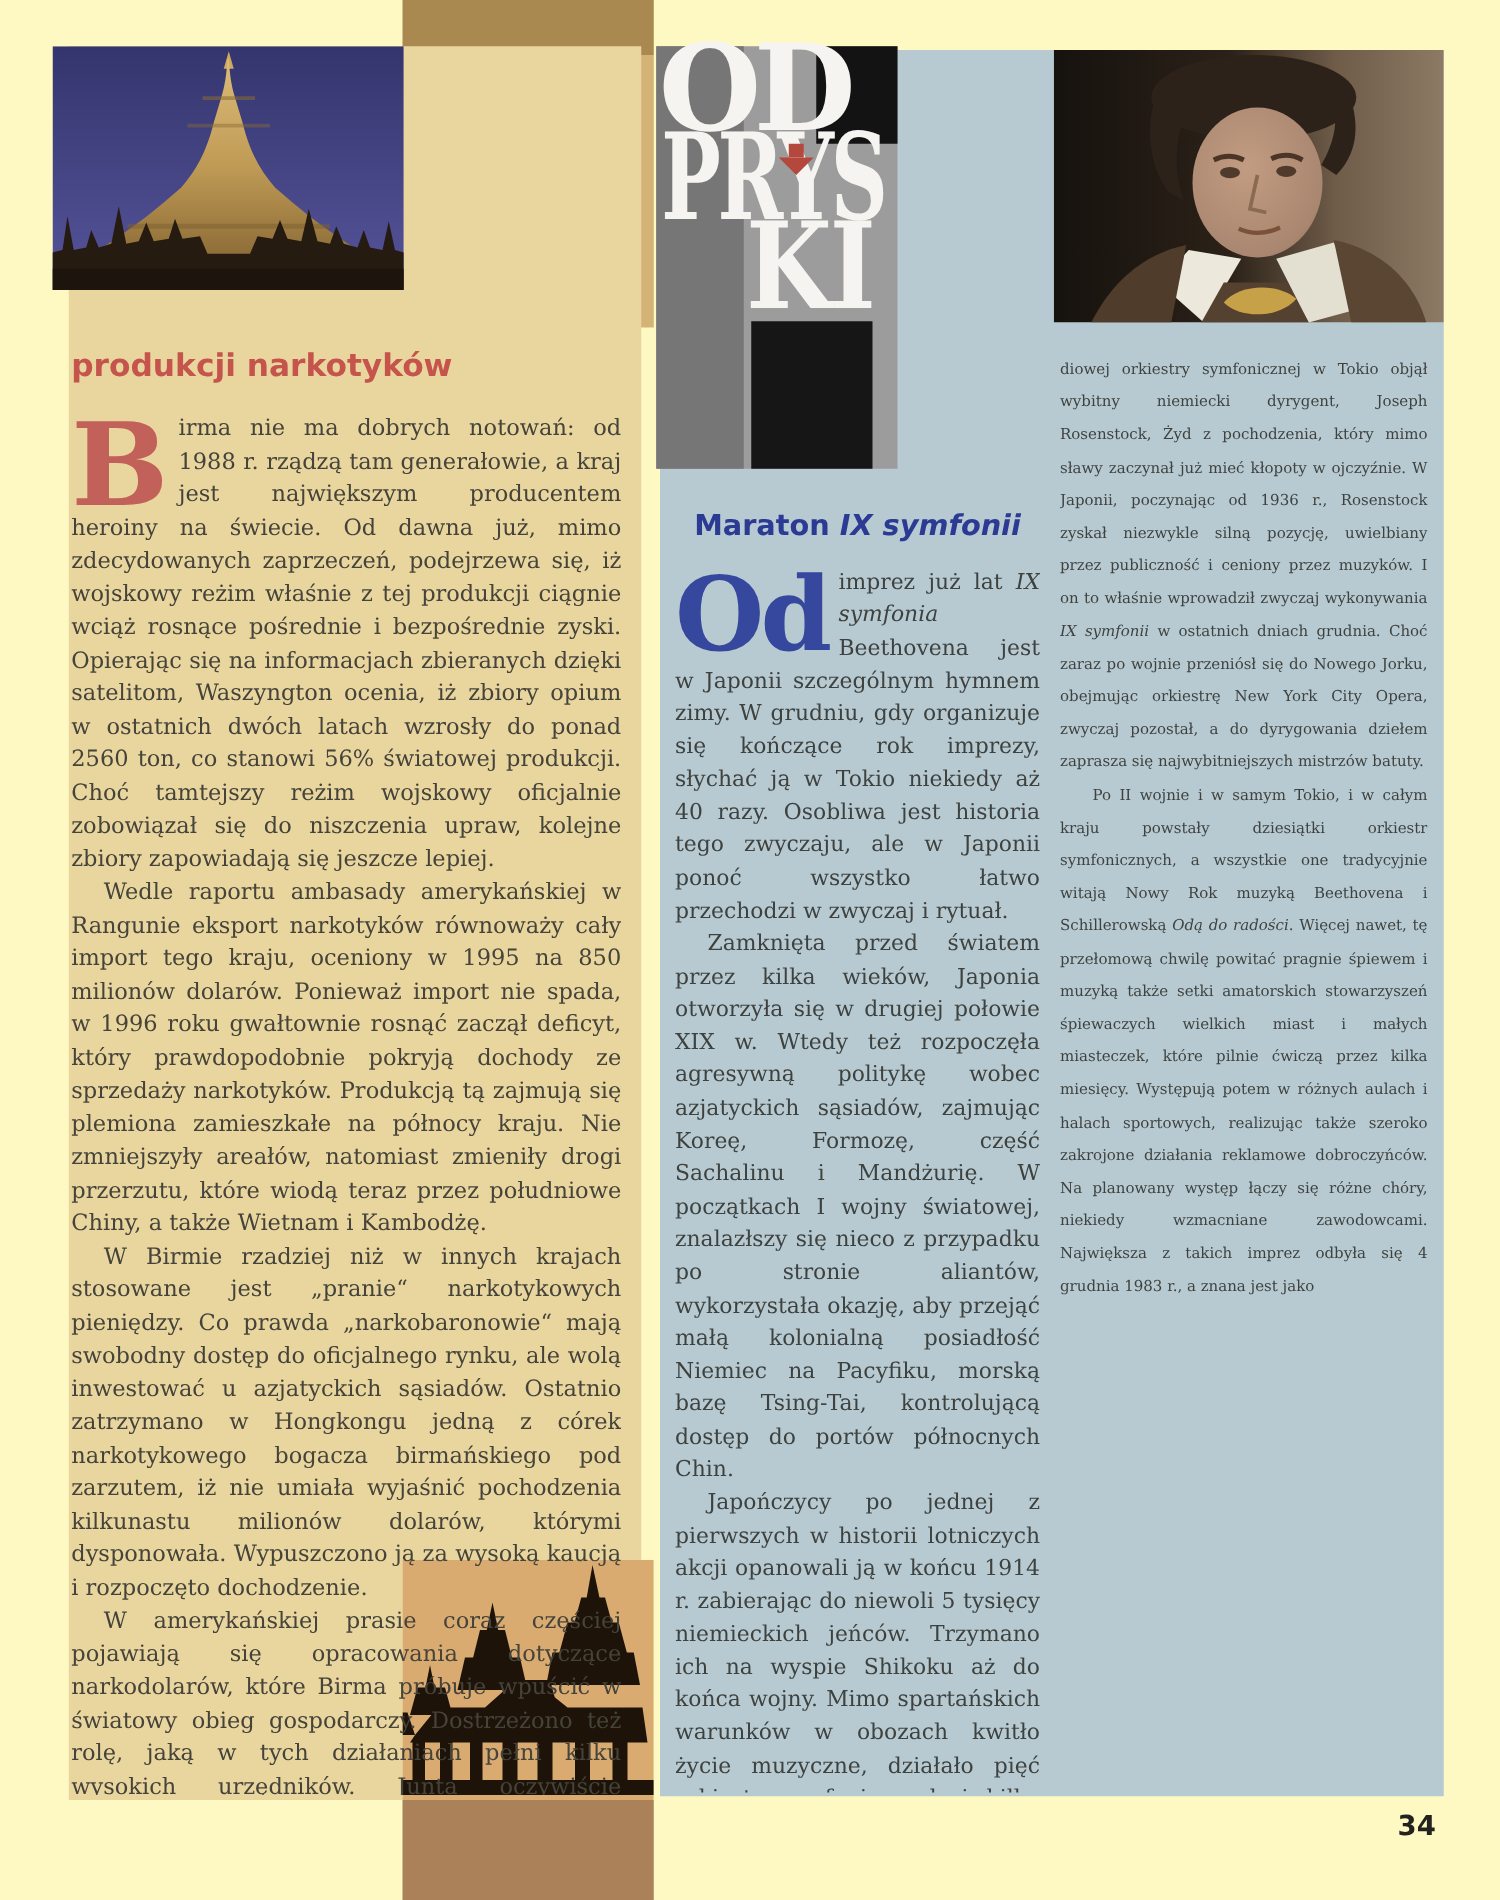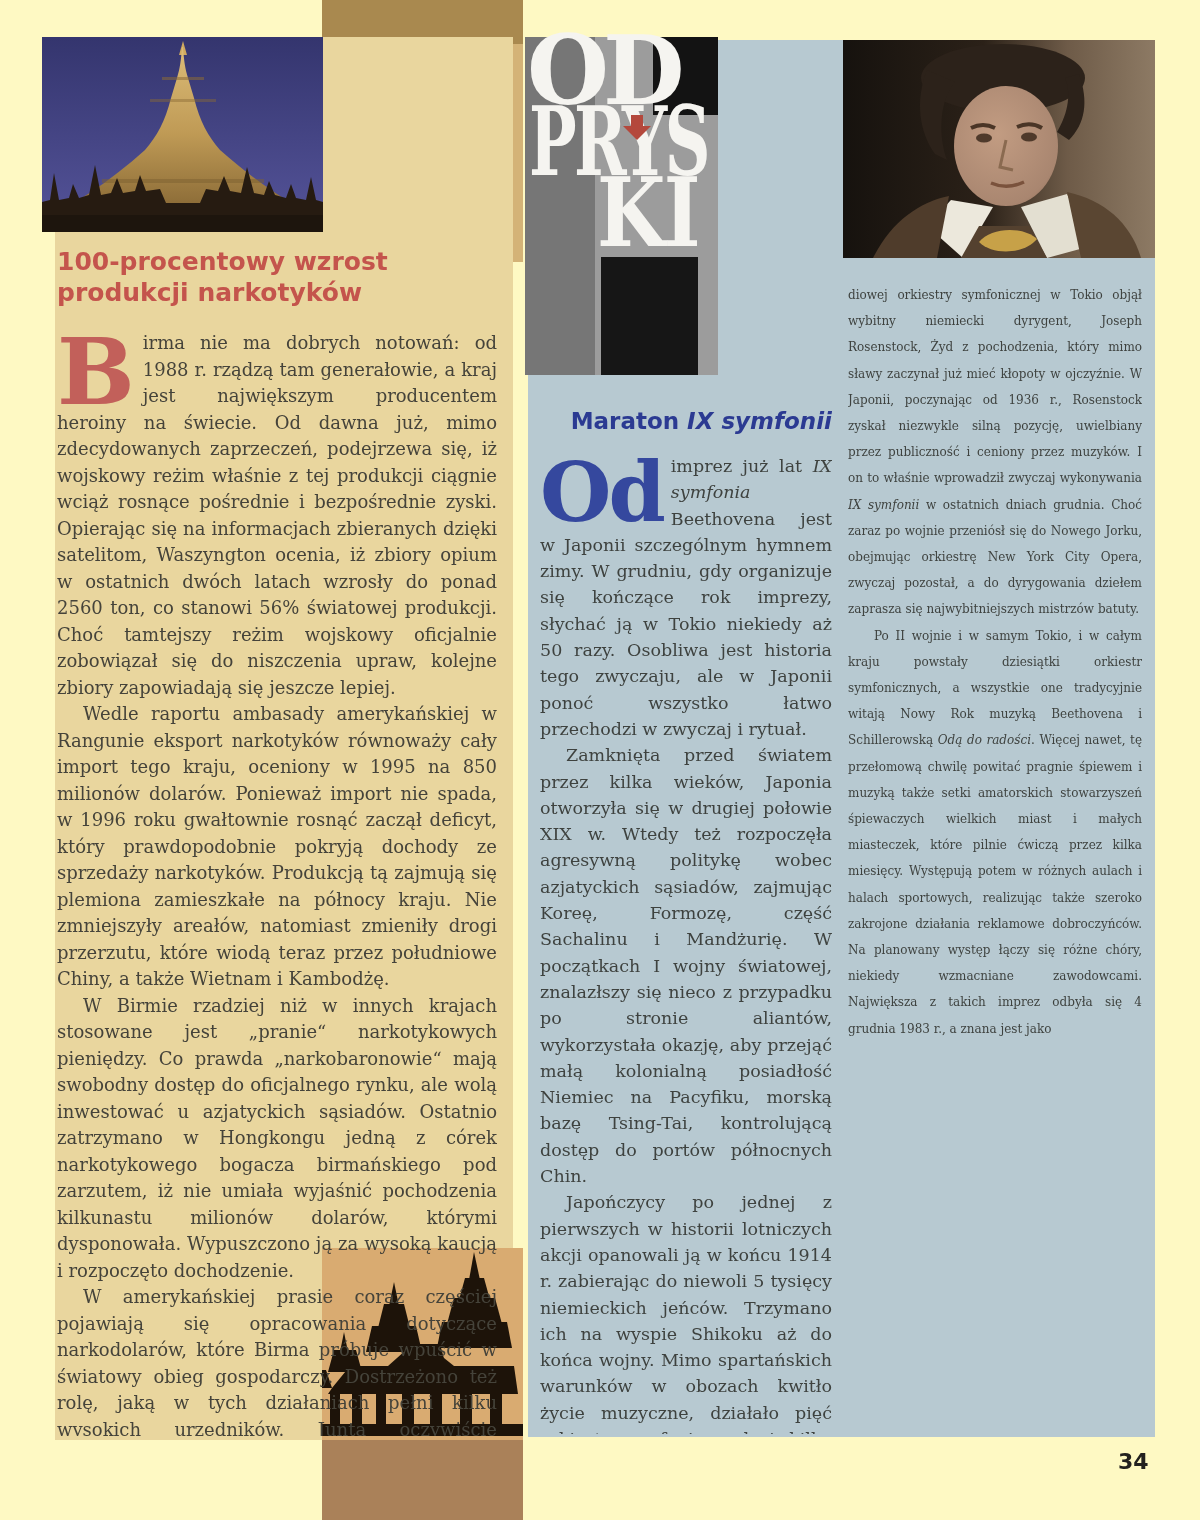--- a/index.html
+++ b/index.html
@@ -41,21 +41,21 @@
   .col{position:absolute;text-align:justify;color:#45433a;}
   .left-col{left:57px;top:246px;width:440px;height:1190px;font-size:18px;line-height:26.5px;overflow:hidden;}
   .mid-col{left:540px;top:408px;width:292px;height:1026px;font-size:17.5px;line-height:26.3px;overflow:hidden;color:#3e423f;}
   .right-col{left:848px;top:282px;width:294px;height:1152px;font-size:12px;line-height:26.2px;overflow:hidden;color:#3e423f;}
   .col p{margin:0;}
   .col p + p{text-indent:26px;}
 
   h2.red-head{margin:0 0 22px 0;font-family:"DejaVu Sans",sans-serif;font-weight:bold;
               font-size:25px;line-height:31px;color:#c4544c;text-align:left;}
   h3.blue-head{margin:0 0 18px 0;font-family:"DejaVu Sans",sans-serif;font-weight:bold;
-               font-size:23px;line-height:27px;color:#2b3a92;text-align:right;}
+               font-size:23px;line-height:27px;color:#2b3a92;text-align:center;}
   h3.blue-head .it{font-style:italic;}
 
   .dropcap{float:left;font-family:"DejaVu Serif",serif;font-weight:bold;}
   .dc-red{font-size:92px;line-height:74px;color:#c2605a;margin:5px 8px 0 0;}
   .dc-navy{font-size:82px;line-height:66px;color:#35489e;margin:6px 8px 0 0;letter-spacing:-3px;}
 
   .it{font-style:italic;}
 
   .page-number{left:1118px;top:1449px;font-family:"DejaVu Sans",sans-serif;font-weight:bold;
                font-size:22px;color:#23221f;}
@@ -166,35 +166,35 @@
         <rect x="108" y="144" width="12" height="36"></rect>
         <rect x="138" y="144" width="12" height="36"></rect>
         <rect x="168" y="144" width="12" height="36"></rect>
         <rect x="0" y="176" width="201" height="12"></rect>
       </g>
     </svg>
   </div>
 
   <div class="col left-col">
     <h2 class="red-head">
-      <span>100-procentowy wzrost</span><br>
+      <br>
       <span>produkcji narkotyków</span>
     </h2>
     <p>
       <span class="dropcap dc-red">B</span><span>irma nie ma dobrych notowań: od 1988 r. rządzą tam generałowie, a kraj jest największym producentem heroiny na świecie. Od dawna już, mimo zdecydowanych zaprzeczeń, podejrzewa się, iż wojskowy reżim właśnie z tej produkcji ciągnie wciąż rosnące pośrednie i bezpośrednie zyski. Opierając się na informacjach zbieranych dzięki satelitom, Waszyngton ocenia, iż zbiory opium w ostatnich dwóch latach wzrosły do ponad 2560 ton, co stanowi 56% światowej produkcji. Choć tamtejszy reżim wojskowy oficjalnie zobowiązał się do niszczenia upraw, kolejne zbiory zapowiadają się jeszcze lepiej.</span>
     </p>
     <p>Wedle raportu ambasady amerykańskiej w Rangunie eksport narkotyków równoważy cały import tego kraju, oceniony w 1995 na 850 milionów dolarów. Ponieważ import nie spada, w 1996 roku gwałtownie rosnąć zaczął deficyt, który prawdopodobnie pokryją dochody ze sprzedaży narkotyków. Produkcją tą zajmują się plemiona zamieszkałe na północy kraju. Nie zmniejszyły areałów, natomiast zmieniły drogi przerzutu, które wiodą teraz przez południowe Chiny, a także Wietnam i Kambodżę.</p>
     <p>W Birmie rzadziej niż w innych krajach stosowane jest „pranie“ narkotykowych pieniędzy. Co prawda „narkobaronowie“ mają swobodny dostęp do oficjalnego rynku, ale wolą inwestować u azjatyckich sąsiadów. Ostatnio zatrzymano w Hongkongu jedną z córek narkotykowego bogacza birmańskiego pod zarzutem, iż nie umiała wyjaśnić pochodzenia kilkunastu milionów dolarów, którymi dysponowała. Wypuszczono ją za wysoką kaucją i rozpoczęto dochodzenie.</p>
     <p>W amerykańskiej prasie coraz częściej pojawiają się opracowania dotyczące narkodolarów, które Birma próbuje wpuścić w światowy obieg gospodarczy. Dostrzeżono też rolę, jaką w tych działaniach pełni kilku wysokich urzędników. Junta oczywiście wszystkiemu zaprzecza, równocześnie powołując wyspecjalizowane państwowe firmy, pełniące rolę „pralek“. Polityczne naciski ze strony USA, które usiłują skłonić władze do demokratycznych przemian, nie ustają. Po 9 latach wojskowa junta jest już znacznie zużyta, a mimo sporów etnicznych społeczeństwo dojrzewa do zmian. Zapewne nie pogodzi się z zagrażającą krajowi opinią „narkotykowego państwa“.</p>
   </div>
 
   <div class="col mid-col">
     <h3 class="blue-head"><span>Maraton </span><span class="it">IX symfonii</span></h3>
     <p>
-      <span class="dropcap dc-navy">Od</span><span><span>imprez już lat </span><span class="it">IX symfonia</span><span> Beethovena jest w Japonii szczególnym hymnem zimy. W grudniu, gdy organizuje się kończące rok imprezy, słychać ją w Tokio niekiedy aż 50 razy. Osobliwa jest historia tego zwyczaju, ale w Japonii ponoć wszystko łatwo przechodzi w zwyczaj i rytuał.</span></span>
+      <span class="dropcap dc-navy">Od</span><span><span>imprez już lat </span><span class="it">IX symfonia</span><span> Beethovena jest w Japonii szczególnym hymnem zimy. W grudniu, gdy organizuje się kończące rok imprezy, słychać ją w Tokio niekiedy aż 40 razy. Osobliwa jest historia tego zwyczaju, ale w Japonii ponoć wszystko łatwo przechodzi w zwyczaj i rytuał.</span></span>
     </p>
     <p><span>Zamknięta przed światem przez kilka wieków, Japonia otworzyła się w drugiej połowie XIX w. Wtedy też rozpoczęła agresywną politykę wobec azjatyckich sąsiadów, zajmując Koreę, Formozę, część Sachalinu i Mandżurię. W początkach I wojny światowej, znalazłszy się nieco z przypadku po stronie aliantów, wykorzystała okazję, aby przejąć małą kolonialną posiadłość Niemiec na Pacyfiku, morską bazę Tsing-Tai, kontrolującą dostęp do portów północnych Chin.</span></p>
     <p><span>Japończycy po jednej z pierwszych w historii lotniczych akcji opanowali ją w końcu 1914 r. zabierając do niewoli 5 tysięcy niemieckich jeńców. Trzymano ich na wyspie Shikoku aż do końca wojny. Mimo spartańskich warunków w obozach kwitło życie muzyczne, działało pięć orkiestr symfonicznych i kilka wielkich chórów. Wiadomo, że w 1918 wykonano tam </span></p>
 
   </div>
 
   <div class="col right-col">
     <p><span>diowej orkiestry symfonicznej w Tokio objął wybitny niemiecki dyrygent, Joseph Rosenstock, Żyd z pochodzenia, który mimo sławy zaczynał już mieć kłopoty w ojczyźnie. W Japonii, poczynając od 1936 r., Rosenstock zyskał niezwykle silną pozycję, uwielbiany przez publiczność i ceniony przez muzyków. I on to właśnie wprowadził zwyczaj wykonywania </span><span class="it">IX symfonii</span><span> w ostatnich dniach grudnia. Choć zaraz po wojnie przeniósł się do Nowego Jorku, obejmując orkiestrę New York City Opera, zwyczaj pozostał, a do dyrygowania dziełem zaprasza się najwybitniejszych mistrzów batuty.</span></p>
     <p><span>Po II wojnie i w samym Tokio, i w całym kraju powstały dziesiątki orkiestr symfonicznych, a wszystkie one tradycyjnie witają Nowy Rok muzyką Beethovena i Schillerowską </span><span class="it">Odą do radości</span><span>. Więcej nawet, tę przełomową chwilę powitać pragnie śpiewem i muzyką także setki amatorskich stowarzyszeń śpiewaczych wielkich miast i małych miasteczek, które pilnie ćwiczą przez kilka miesięcy. Występują potem w różnych aulach i halach sportowych, realizując także szeroko zakrojone działania reklamowe dobroczyńców. Na planowany występ łączy się różne chóry, niekiedy wzmacniane zawodowcami. Największa z takich imprez odbyła się 4 grudnia 1983 r., a znana jest jako </span></p>
 

